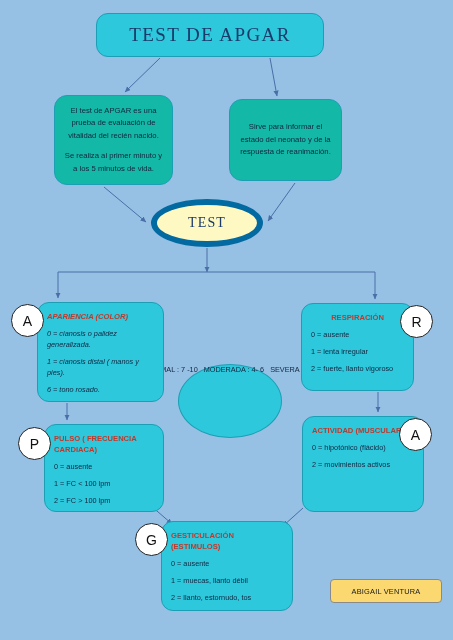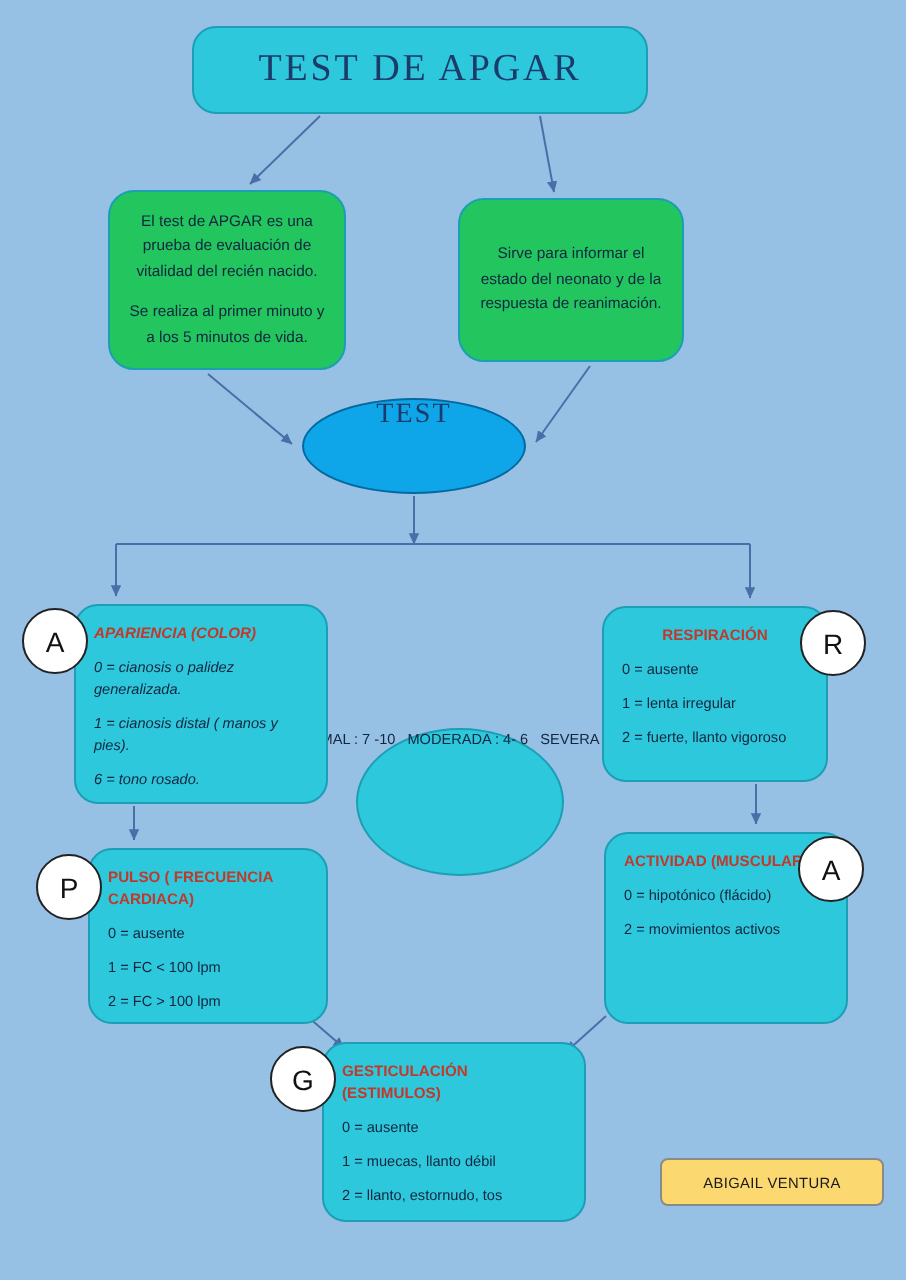--- a/index.html
+++ b/index.html
@@ -21,35 +21,35 @@
     background:#2ec8dd;border:1px solid #1c9fb4;border-radius:12px;
     display:flex;align-items:center;justify-content:center;
   }
   .title-box .t{
     font-family:"Liberation Serif", serif;
     font-size:19px;letter-spacing:1.4px;color:#1b3b6b;
   }
 
   
   .intro{
-    background:#22c55e;border:1px solid #1c9fb4;border-radius:13px;
+    background:#14b8a6;border:1px solid #1c9fb4;border-radius:13px;
     display:flex;flex-direction:column;align-items:center;justify-content:center;
     text-align:center;color:#12263f;font-size:7.7px;line-height:1.65;
     padding:22px 9px;
   }
   .intro p{margin:0;}
   .intro p+p{margin-top:7px;}
   .intro-left{left:54px;top:95px;width:119px;height:90px;}
   .intro-right{left:229px;top:99px;width:113px;height:82px;}
 
   
   .test-ellipse{
     left:151px;top:199px;width:112px;height:48px;
-    background:#0ea5e9;border:1px solid #0369a1;border-radius:50%;
-    display:flex;justify-content:center;
+    background:#fef9c3;border:6px solid #0369a1;border-radius:50%;
+    display:flex;align-items:center;justify-content:center;
   }
   .test-ellipse .t{
     font-family:"Liberation Serif", serif;
     font-size:14px;letter-spacing:1.1px;color:#1b3b6b;
   }
 
   
   .score-ellipse{
     left:178px;top:364px;width:104px;height:74px;
     background:#2ec8dd;border:1px solid #1c9fb4;border-radius:50%;

